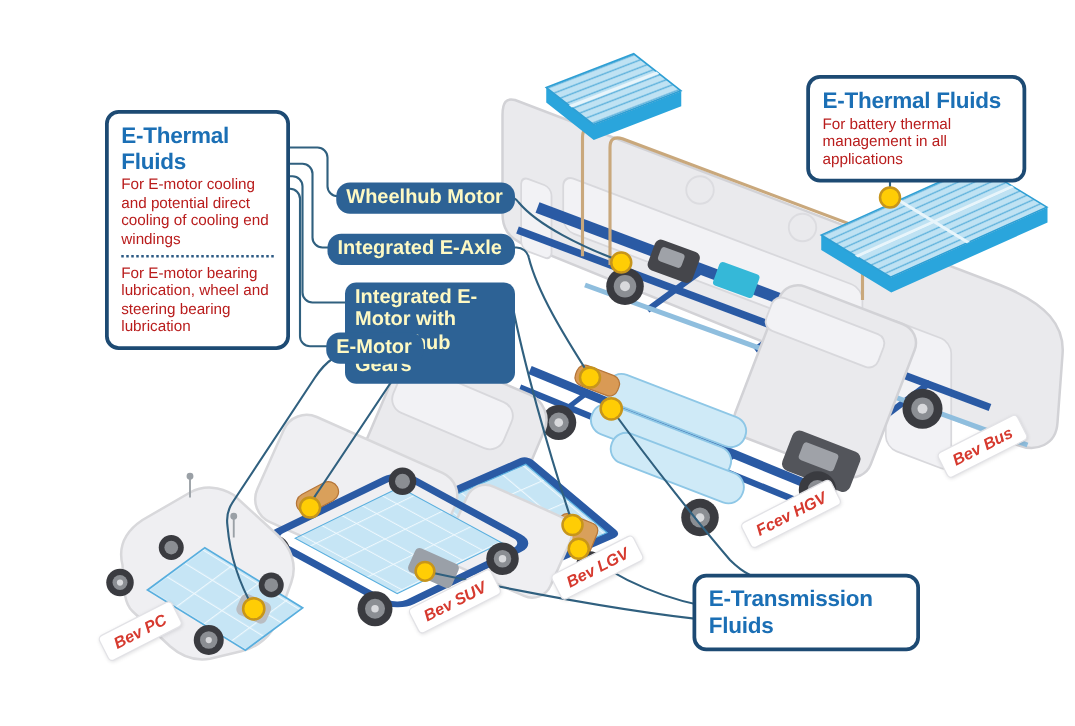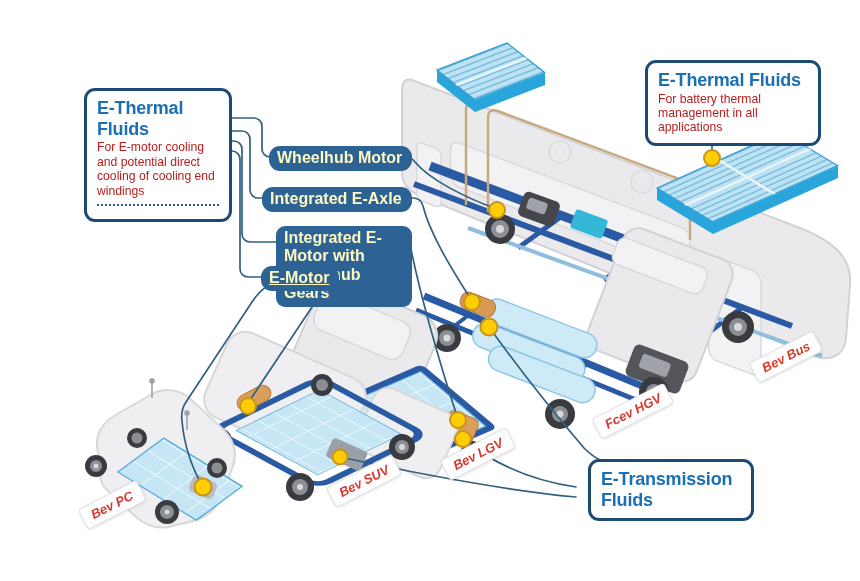--- a/index.html
+++ b/index.html
@@ -263,35 +263,36 @@
     <circle cx="489" cy="327" r="8.5"></circle>
     <circle cx="497" cy="210" r="8"></circle>
     <circle cx="712" cy="158" r="8"></circle>
   </g>
 </svg>
 
 <div class="callout" style="left:84px;top:88px;width:148px;">
   <div class="co-h">E-Thermal Fluids</div>
   <div class="co-b">For E-motor cooling and potential direct cooling of cooling end windings</div>
   <div class="co-div"></div>
+  <div class="co-b">For E-motor bearing lubrication, wheel and steering bearing lubrication</div>
 </div>
 
 <div class="callout" style="left:645px;top:60px;width:176px;">
   <div class="co-h">E-Thermal Fluids</div>
   <div class="co-b">For battery thermal management in all applications</div>
 </div>
 
-<div class="callout" style="left:588px;top:459px;width:166px;">
+<div class="callout" style="left:554px;top:459px;width:182px;">
   <div class="co-h">E-Transmission Fluids</div>
 </div>
 
 <div class="tag" style="left:269px;top:146px;">Wheelhub Motor</div>
 <div class="tag" style="left:262px;top:187px;">Integrated E-Axle</div>
 <div class="tag tag-wide" style="left:276px;top:226px;">Integrated E-Motor with Wheelhub Gears</div>
-<div class="tag" style="left:261px;top:266px;text-decoration:underline;">E-Motor</div>
+<div class="tag" style="left:261px;top:266px;">E-Motor</div>
 
 <div class="plate" style="left:112px;top:505px;">Bev PC</div>
 <div class="plate" style="left:364px;top:481px;">Bev SUV</div>
 <div class="plate" style="left:478px;top:454px;">Bev LGV</div>
 <div class="plate" style="left:633px;top:411px;">Fcev HGV</div>
 <div class="plate" style="left:786px;top:357px;">Bev Bus</div>
 
 </div>
 
 </body></html>

